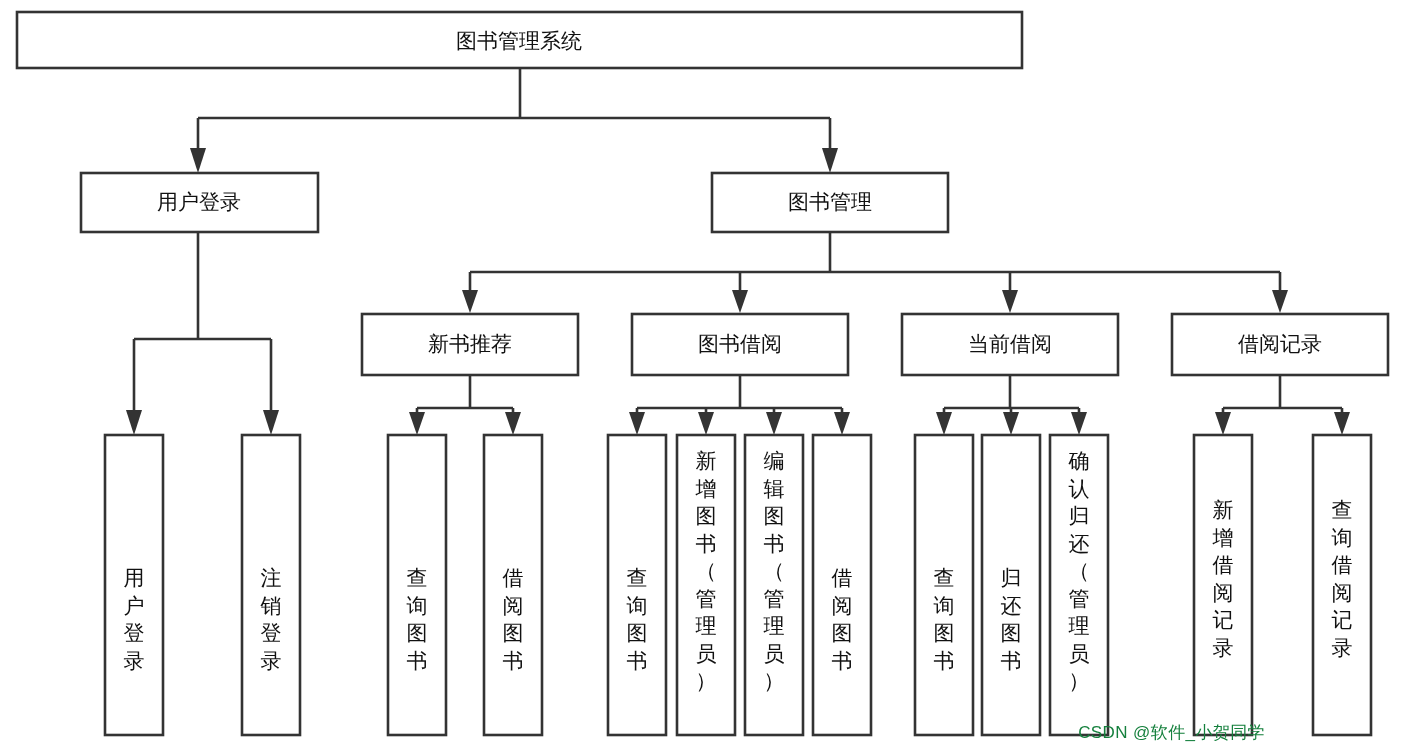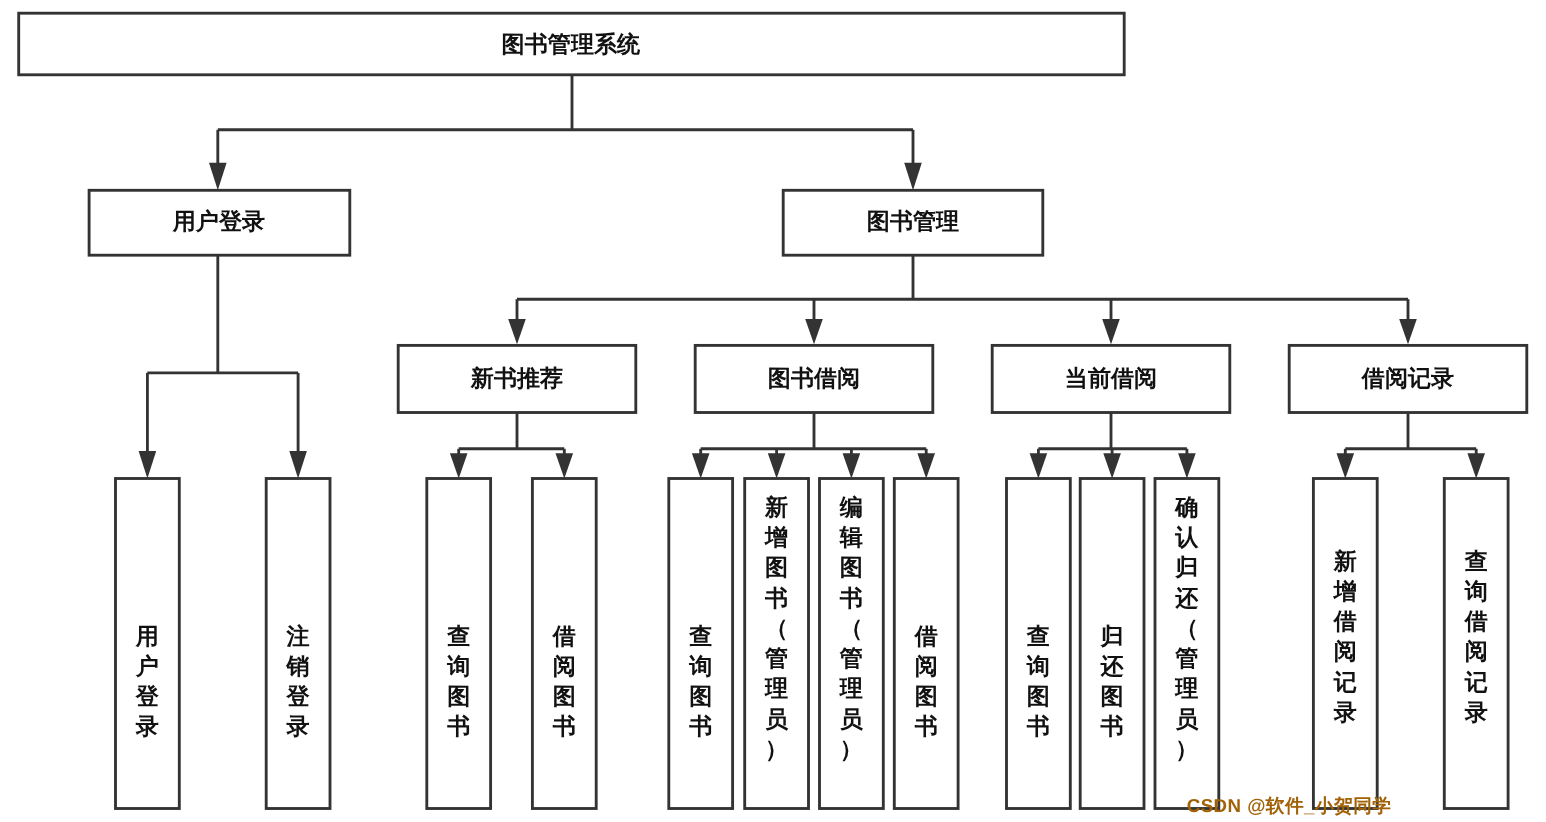--- a/index.html
+++ b/index.html
@@ -11,21 +11,20 @@
     width: 1405px;
     height: 747px;
     font-family: "Liberation Sans", "DejaVu Sans", sans-serif;
     overflow: hidden;
     position: relative;
   }
   #diagram-root {
     position: relative;
     width: 1275px;
     height: 747px;
-    font-weight: bold;
   }
   svg#flow-svg {
     position: absolute;
     left: 0;
     top: 0;
     width: 1405px;
     height: 747px;
     display: block;
   }
   .node-box {
@@ -55,21 +54,21 @@
     font-family: "Liberation Sans", "DejaVu Sans", sans-serif;
     font-size: 21px;
     text-anchor: middle;
   }
   .watermark {
     position: absolute;
     right: 10px;
     bottom: 3px;
     font-family: "Liberation Sans", "DejaVu Sans", sans-serif;
     font-size: 17px;
-    color: #a16207;
+    color: #15803d;
     white-space: nowrap;
     letter-spacing: 0.4px;
     pointer-events: none;
   }
 </style>
 </head>
 <body>
 
 <div id="diagram-root">
 

